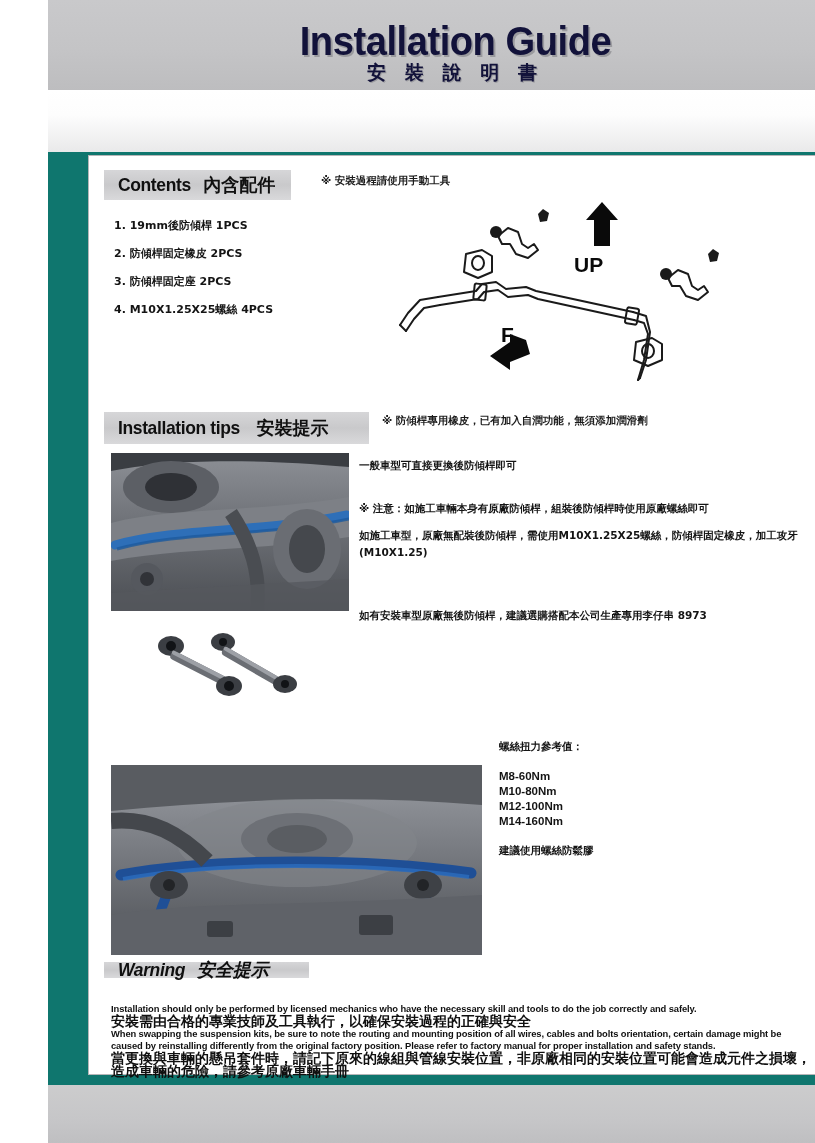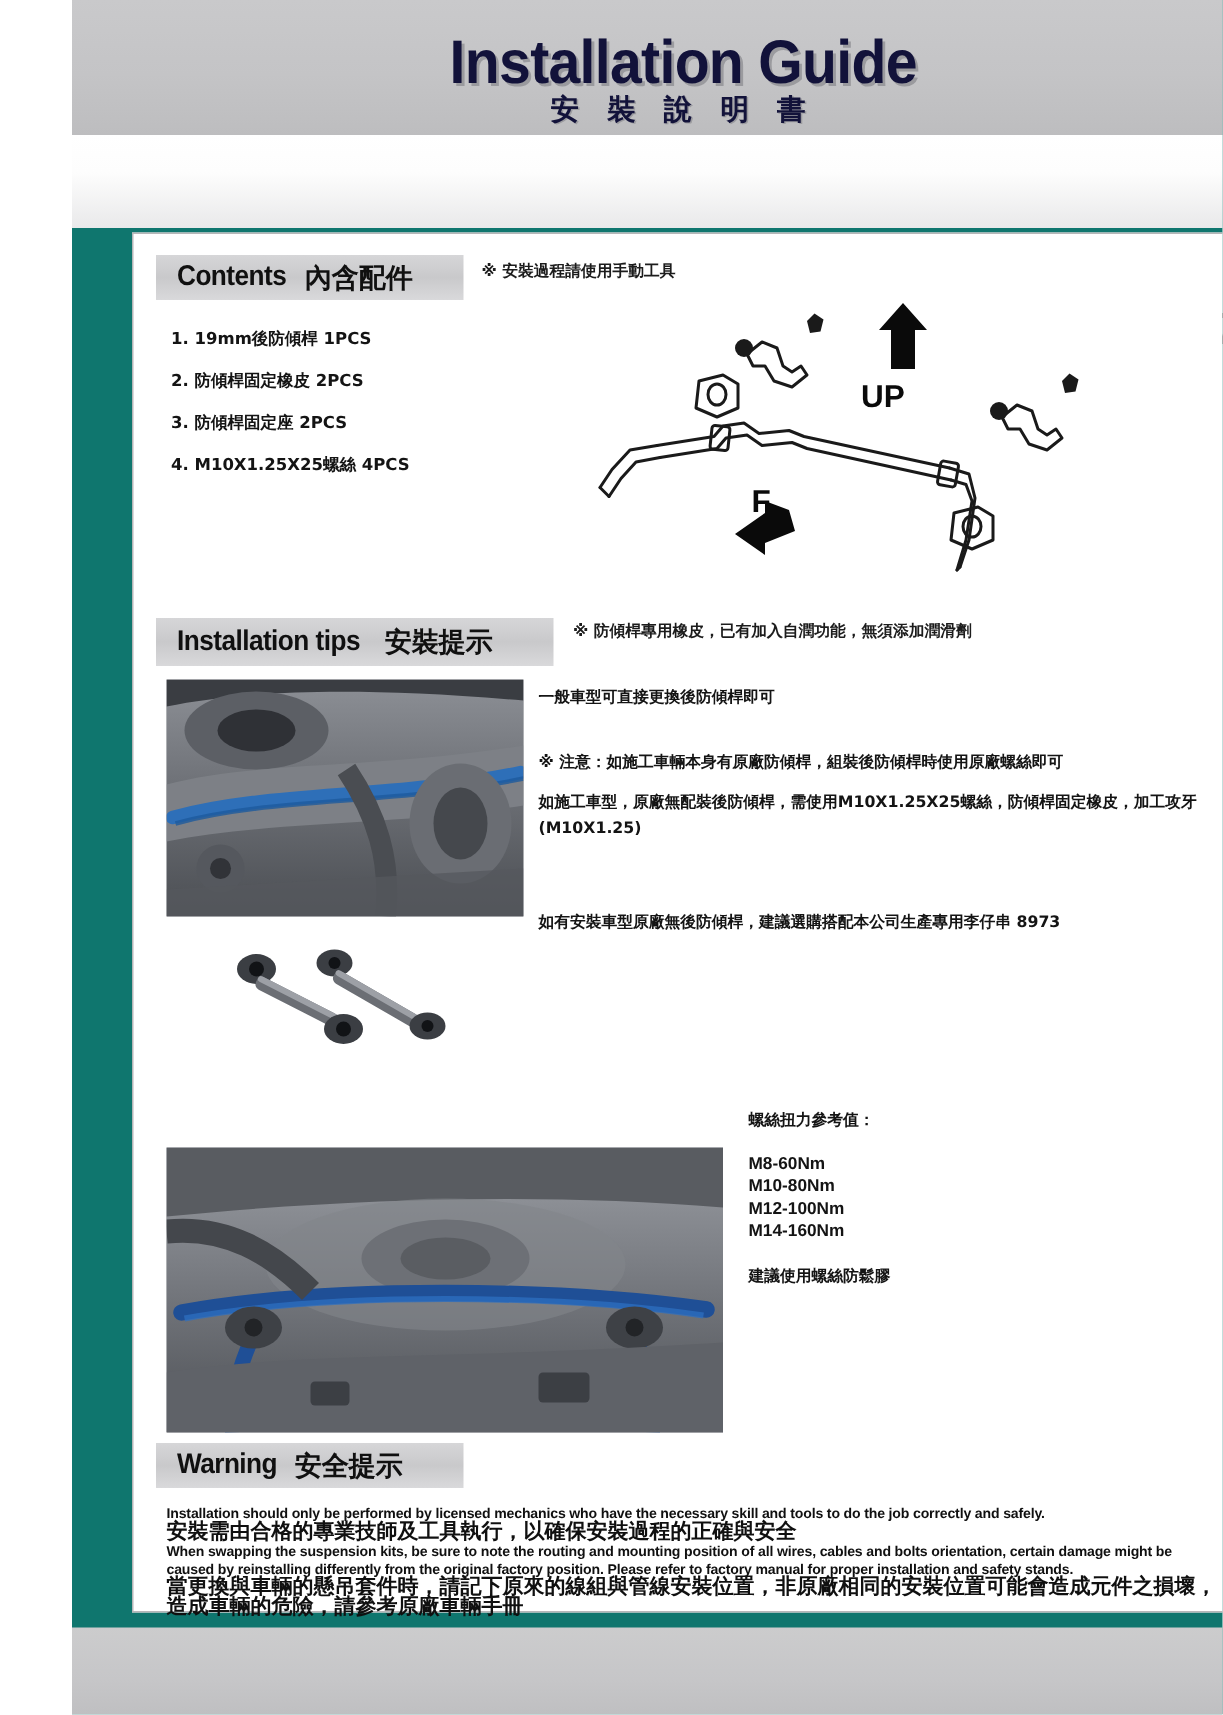--- a/index.html
+++ b/index.html
@@ -152,23 +152,23 @@
   }
   .chip .h-zh {
     font-family: "DejaVu Sans", sans-serif;
     font-weight: bold;
     font-size: 18px;
     color: #101010;
     margin-left: 6px;
     white-space: nowrap;
   }
 
-  #chip-contents { left: 56px; top: 170px; width: 205px; height: 30px; }
+  #chip-contents { left: 56px; top: 170px; width: 187px; height: 30px; }
   #chip-tips     { left: 56px; top: 412px; width: 265px; height: 32px; }
-  #chip-warning  { left: 56px; top: 962px; width: 205px; height: 30px; }
+  #chip-warning  { left: 56px; top: 962px; width: 205px; height: 16px; font-style: italic; }
 
   .note-star {
     position: absolute;
     font-family: "DejaVu Sans", sans-serif;
     font-size: 10.5px;
     font-weight: bold;
     color: #1c1c1c;
     white-space: nowrap;
   }
   #note-tools { left: 273px; top: 174px; }

